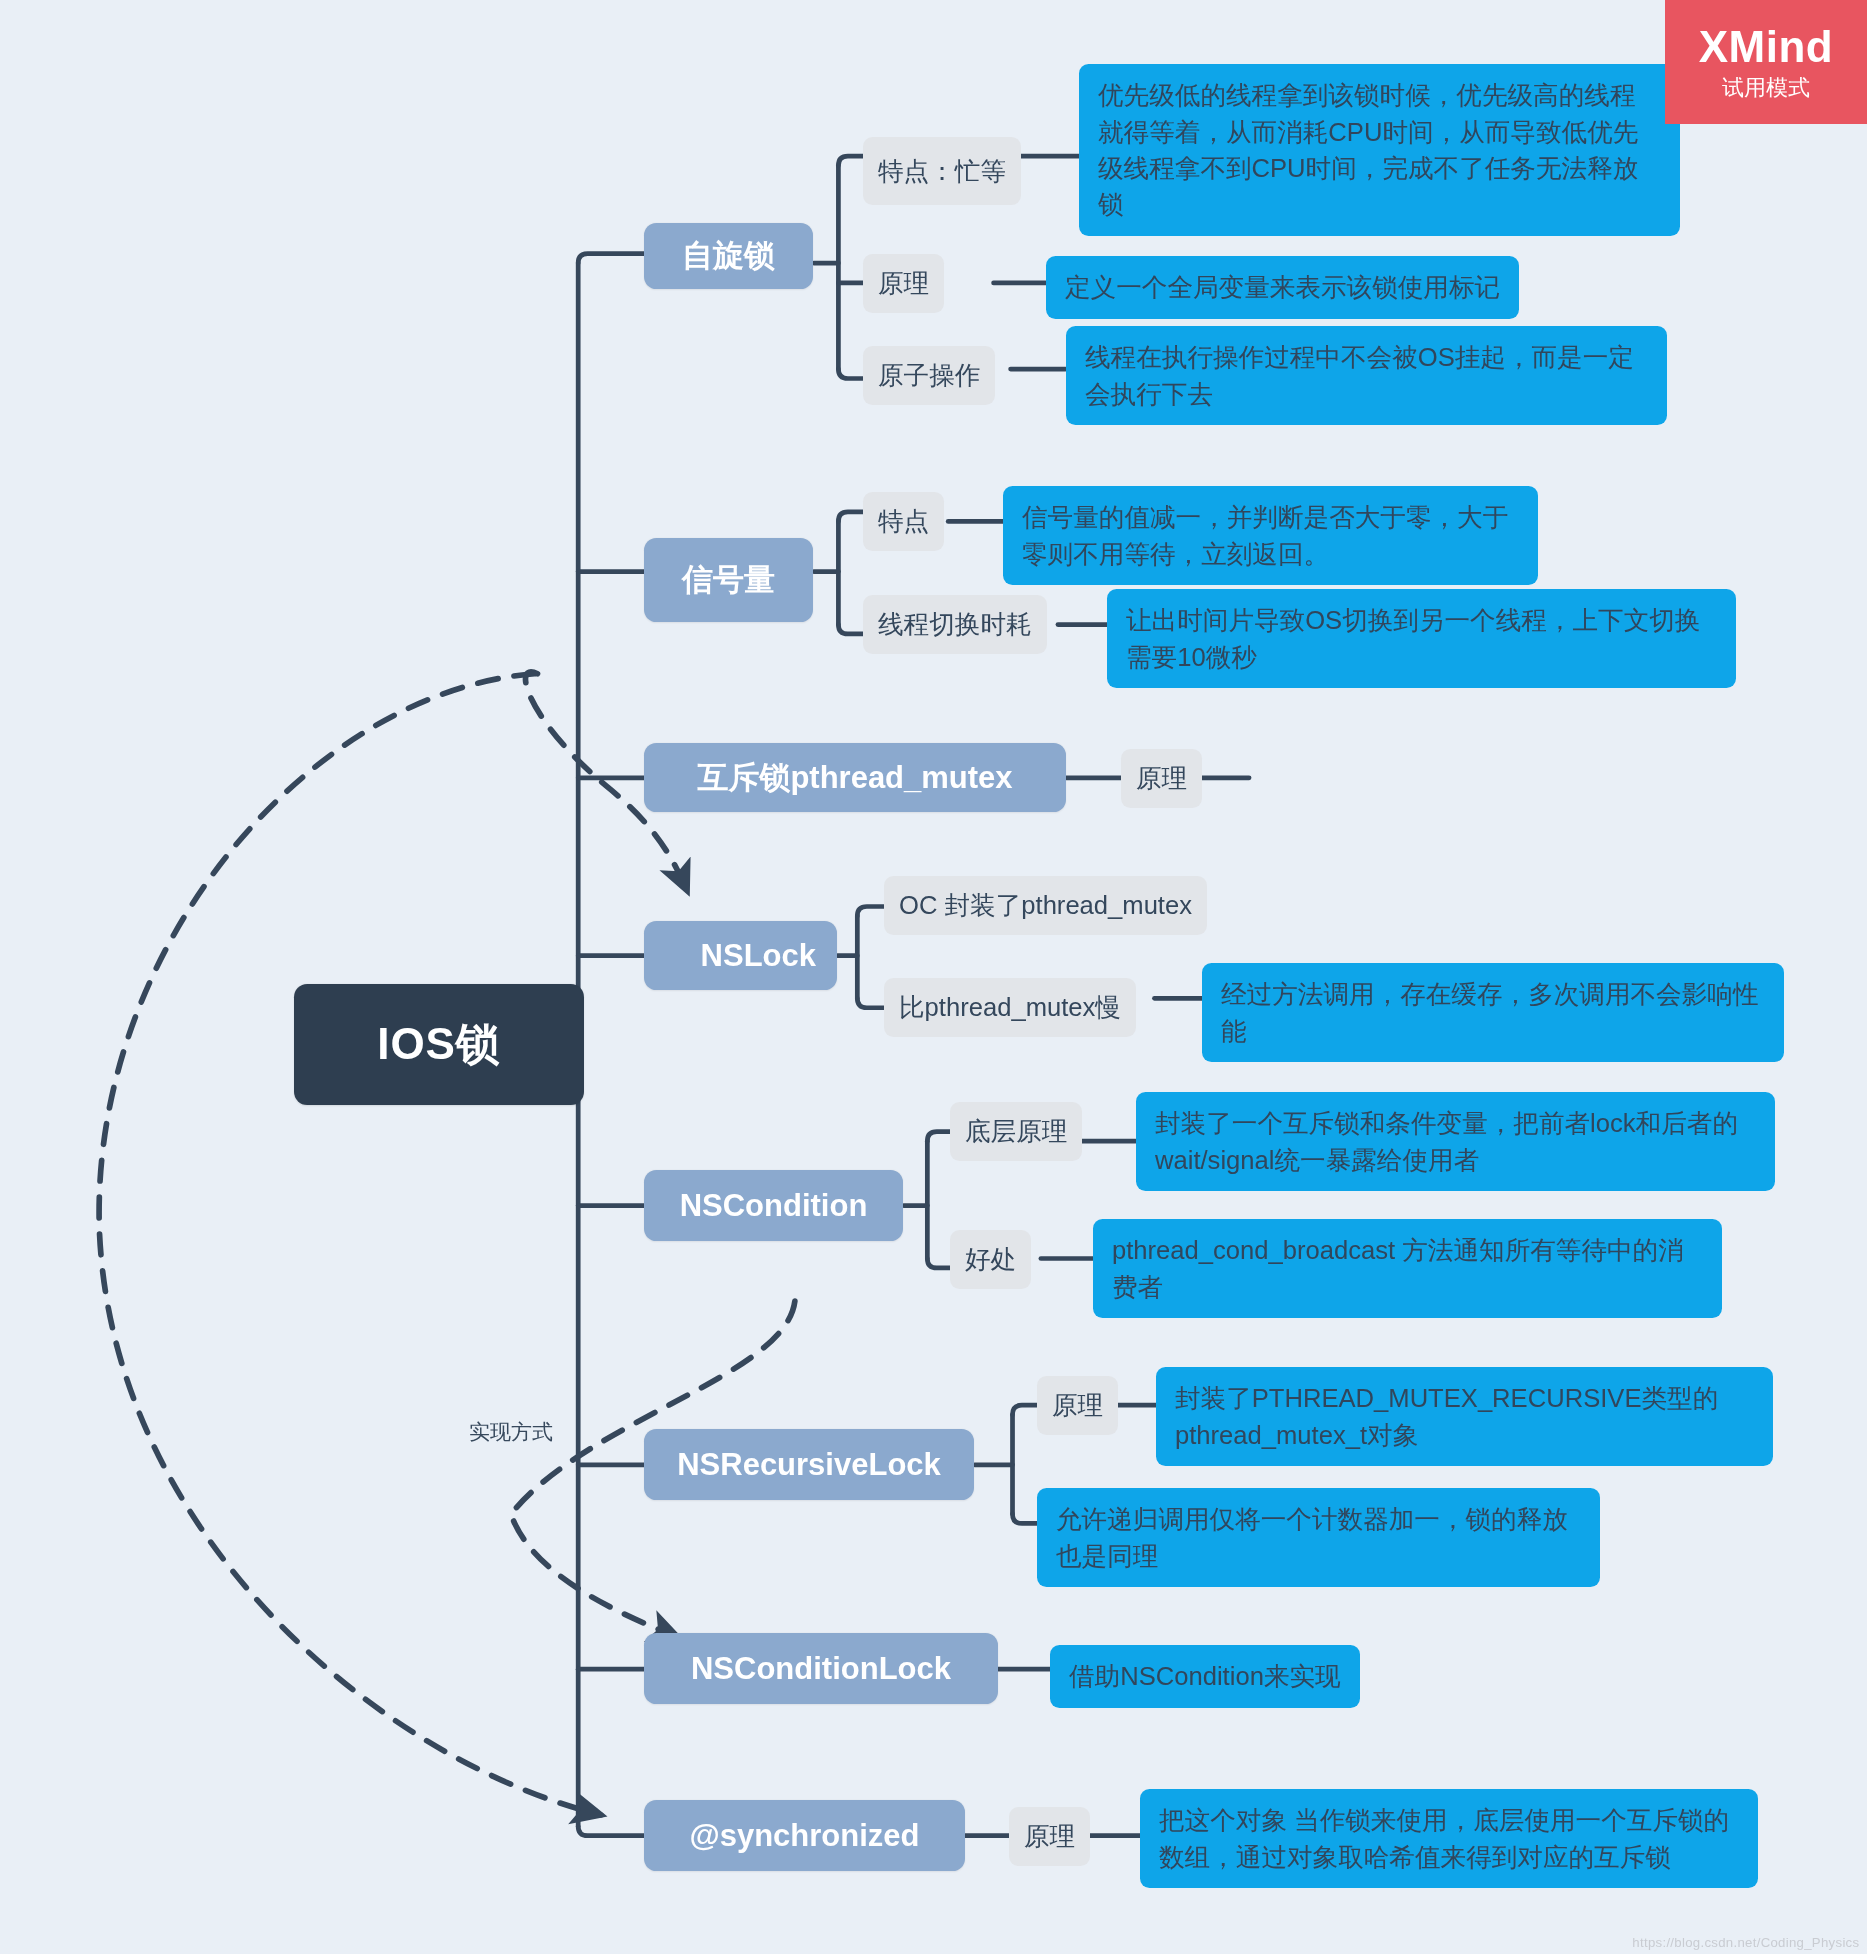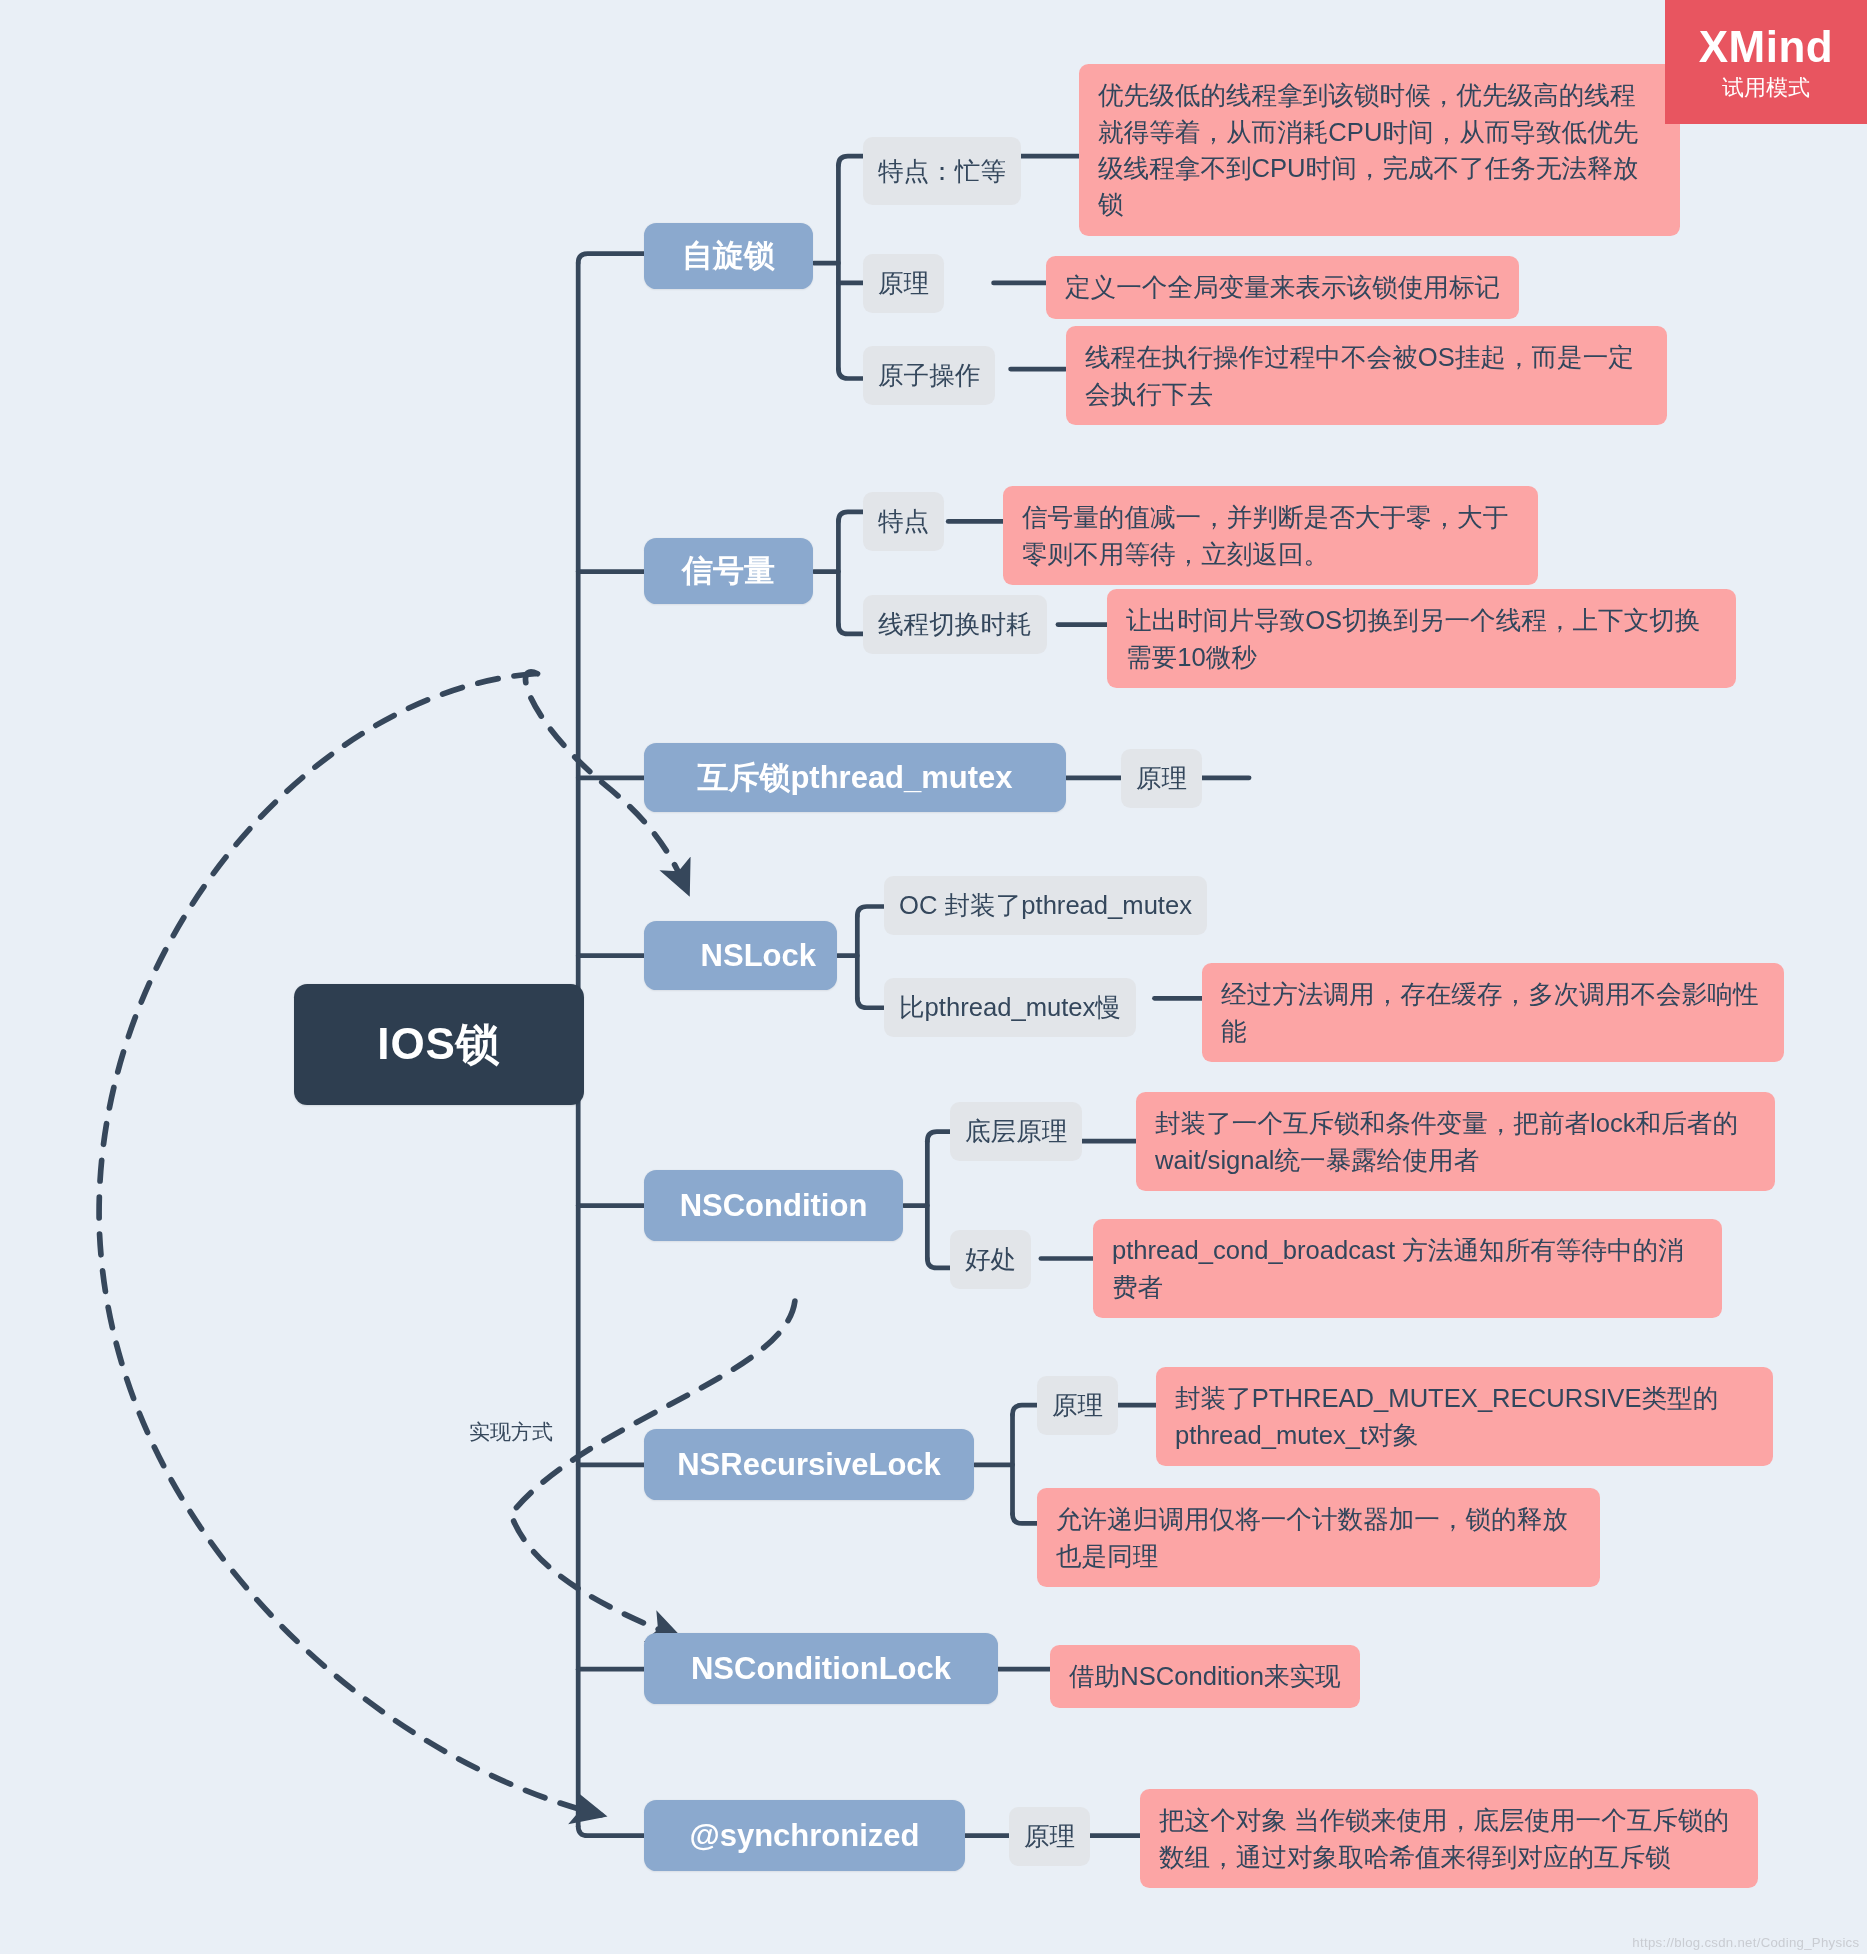--- a/index.html
+++ b/index.html
@@ -61,21 +61,21 @@
     border-radius: 9.5px;
     color: #34475c;
     font-size: 25.6px;
     font-weight: normal;
     justify-content: center;
     padding: 8.5px 15px;
     white-space: nowrap;
   }
 
   .desc-node {
-    background: #fca5a5;
+    background: #0ea5e9;
     border-radius: 9.5px;
     color: #31465c;
     font-size: 25.6px;
     line-height: 1.42;
     padding: 13.2px 19px;
     display: block;
   }
   .desc-node.bold {
     font-weight: bold;
   }
@@ -248,21 +248,21 @@
     <span>定义一个全局变量来表示该锁使用标记</span>
   </div>
 
   <div class="node label-node" style="left:863px; top:346px; height:59px;">
     <span>原子操作</span>
   </div>
   <div class="desc-node" style="position:absolute; left:1066px; top:326px; width:563px;">
     <span class="bold">线程在执行操作过程中不会被OS挂起，而是一定会执行下去</span>
   </div>
 
-  <div class="node topic-node" style="left:644px; top:538px; width:169px; height:66px;">
+  <div class="node topic-node" style="left:644px; top:538px; width:169px; height:84px;">
     <span>信号量</span>
   </div>
 
   <div class="node label-node" style="left:863px; top:492px; height:59px;">
     <span>特点</span>
   </div>
   <div class="desc-node" style="position:absolute; left:1003px; top:486px; width:497px;">
     <span class="bold">信号量的值减一，并判断是否大于零，大于零则不用等待，立刻返回。</span>
   </div>
 

